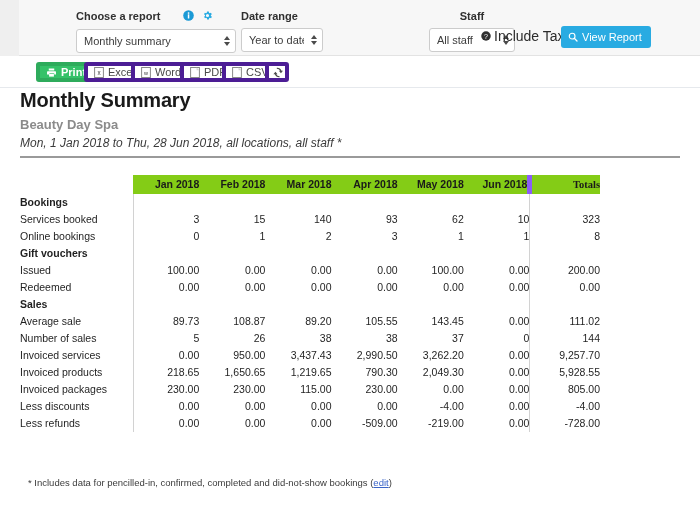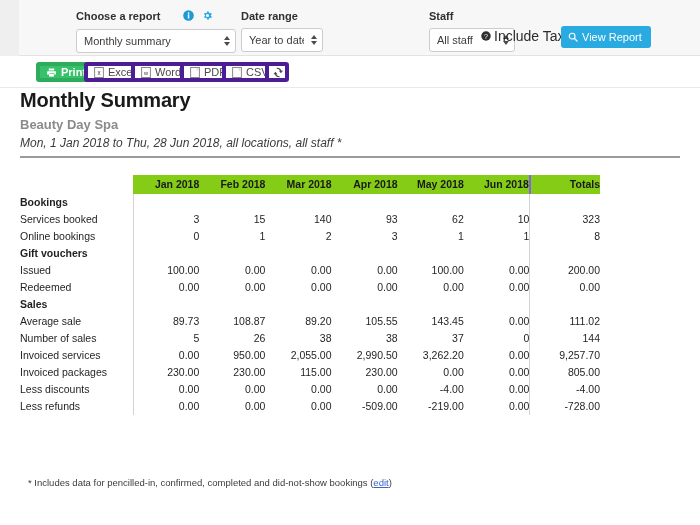--- a/index.html
+++ b/index.html
@@ -216,21 +216,21 @@
     width: 66px;
     text-align: right;
     padding-right: 10px;
   }
   th.t-col, td.t-col {
     width: 70px;
     text-align: right;
     padding-right: 4px;
     border-left: 1px solid #d2d2d2;
   }
-  thead th.t-col { border-left: 2px solid #8b5cf6; }
+  thead th.t-col { border-left: 5px solid #8b5cf6; font-family: Liberation Serif, serif; }
   td.lbl-col { border-right: 1px solid #d2d2d2; }
   th.lbl-col { border-right: 1px solid transparent; background: #ffffff !important; }
   tr.section td.lbl-col { font-weight: bold; }
   tr.total td {
     font-weight: bold;
     border-top: 1px solid #9d9d9d;
     border-bottom: 1px solid #9d9d9d;
     height: 19px; line-height: 19px;
   }
 
@@ -283,21 +283,21 @@
       <div class="select-box" style="width:82px;">
         <span class="select-text">Year to date (YTD)</span>
         <span class="spinner-arrows">
             <i class="up"></i>
             <i class="down"></i>
           </span>
       </div>
     </div>
 
 
-    <div class="fgroup" style="left:389px; width:86px;">
+    <div class="fgroup" style="left:389px; width:86px;text-align:center;">
       <span class="flabel">Staff</span>
       <div class="select-box" style="width:86px;">
         <span class="select-text">All staff</span>
         <span class="spinner-arrows">
             <i class="up"></i>
             <i class="down"></i>
           </span>
       </div>
     </div>
 
@@ -487,25 +487,35 @@
           <td class="m-col">38</td>
           <td class="m-col">38</td>
           <td class="m-col">37</td>
           <td class="m-col">0</td>
           <td class="t-col">144</td>
         </tr>
         <tr class="">
           <td class="lbl-col">Invoiced services</td>
           <td class="m-col">0.00</td>
           <td class="m-col">950.00</td>
-          <td class="m-col">2,055.00</td>
+          <td class="m-col">3,437.43</td>
           <td class="m-col">2,990.50</td>
           <td class="m-col">3,262.20</td>
           <td class="m-col">0.00</td>
           <td class="t-col">9,257.70</td>
+        </tr>
+        <tr class="">
+          <td class="lbl-col">Invoiced products</td>
+          <td class="m-col">218.65</td>
+          <td class="m-col">1,650.65</td>
+          <td class="m-col">1,219.65</td>
+          <td class="m-col">790.30</td>
+          <td class="m-col">2,049.30</td>
+          <td class="m-col">0.00</td>
+          <td class="t-col">5,928.55</td>
         </tr>
         <tr class="">
           <td class="lbl-col">Invoiced packages</td>
           <td class="m-col">230.00</td>
           <td class="m-col">230.00</td>
           <td class="m-col">115.00</td>
           <td class="m-col">230.00</td>
           <td class="m-col">0.00</td>
           <td class="m-col">0.00</td>
           <td class="t-col">805.00</td>

